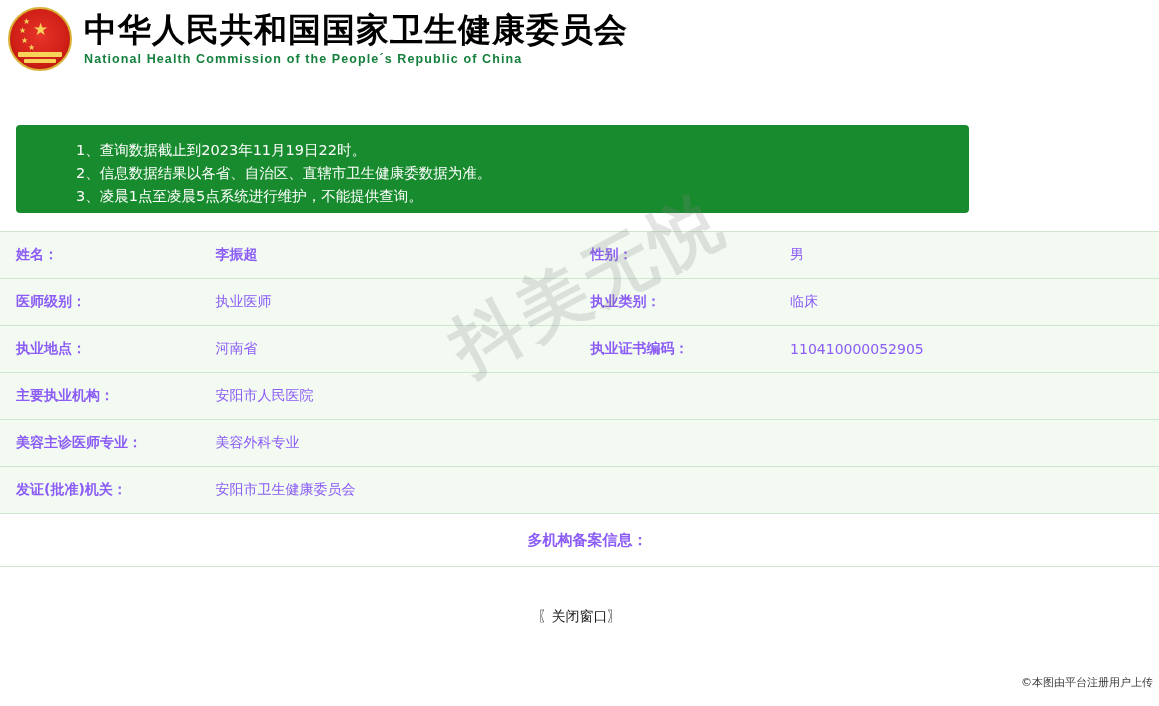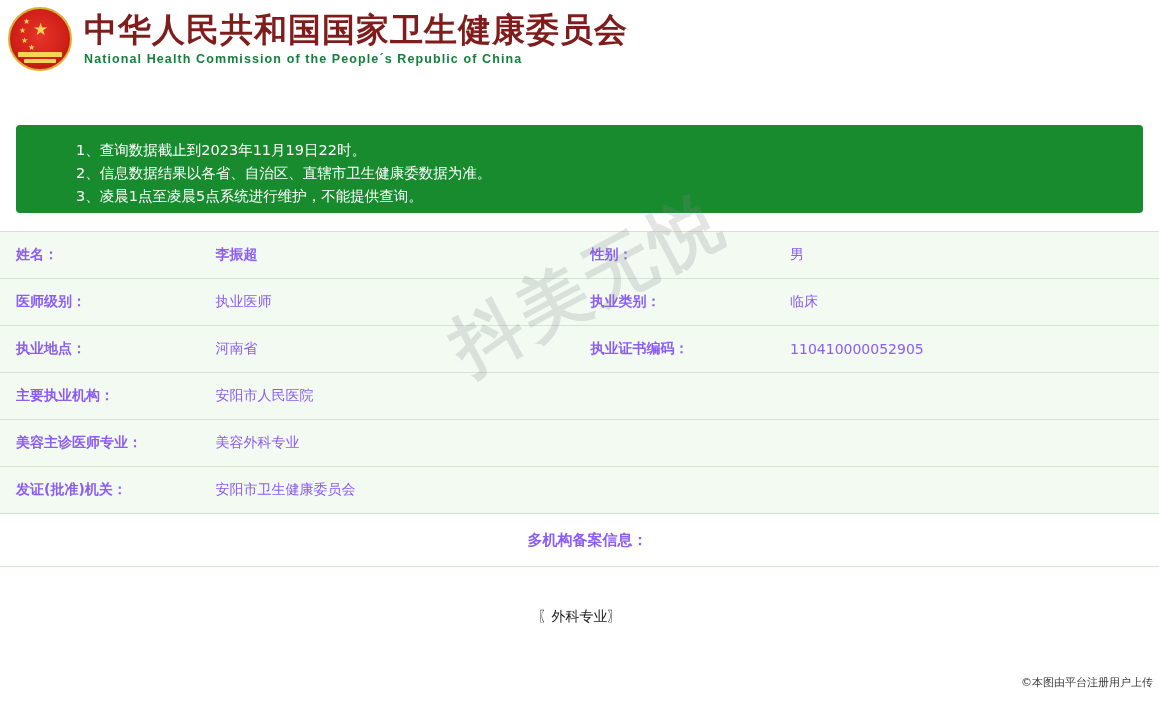--- a/index.html
+++ b/index.html
@@ -72,21 +72,21 @@
     height: 4px;
     background: #f6d45a;
     border-radius: 1px;
   }
   .title-block {
     display: flex;
     flex-direction: column;
     justify-content: center;
   }
   .title-cn {
-    color: #7f1d1d;
+    color: #000000;
     font-size: 33px;
     font-weight: bold;
     letter-spacing: 1px;
     line-height: 1.15;
     white-space: nowrap;
     font-family: "DejaVu Sans", "Liberation Sans", sans-serif;
   }
   .title-en {
     color: #15803d;
     font-size: 12.5px;
@@ -98,21 +98,21 @@
   }
 
   
   .notice {
     margin: 48px 16px 0 16px;
     background: #188b2e;
     color: #ffffff;
     border-radius: 4px;
     padding: 14px 18px 16px 60px;
     box-sizing: border-box;
-    width: 1127px;
+    width: 953px;
     height: 88px;
   }
   .notice-line {
     font-size: 14.5px;
     line-height: 23px;
     white-space: nowrap;
     font-family: "DejaVu Sans", "Liberation Sans", sans-serif;
   }
 
   
@@ -256,17 +256,17 @@
       <td class="label">发证(批准)机关：</td>
       <td class="value" colspan="3">安阳市卫生健康委员会</td>
     </tr>
     <tr class="section-row">
       <td colspan="4">多机构备案信息：</td>
     </tr>
   </tbody>
 </table>
 
 <div class="footer-link-wrap">
-  <a href="#" class="footer-link">〖外科专业〗</a>
+  <a href="#" class="footer-link">〖关闭窗口〗</a>
 </div>
 
 <div class="watermark-center">抖美无悦</div>
 <div class="watermark-corner">©本图由平台注册用户上传</div>
 
 </body></html>

